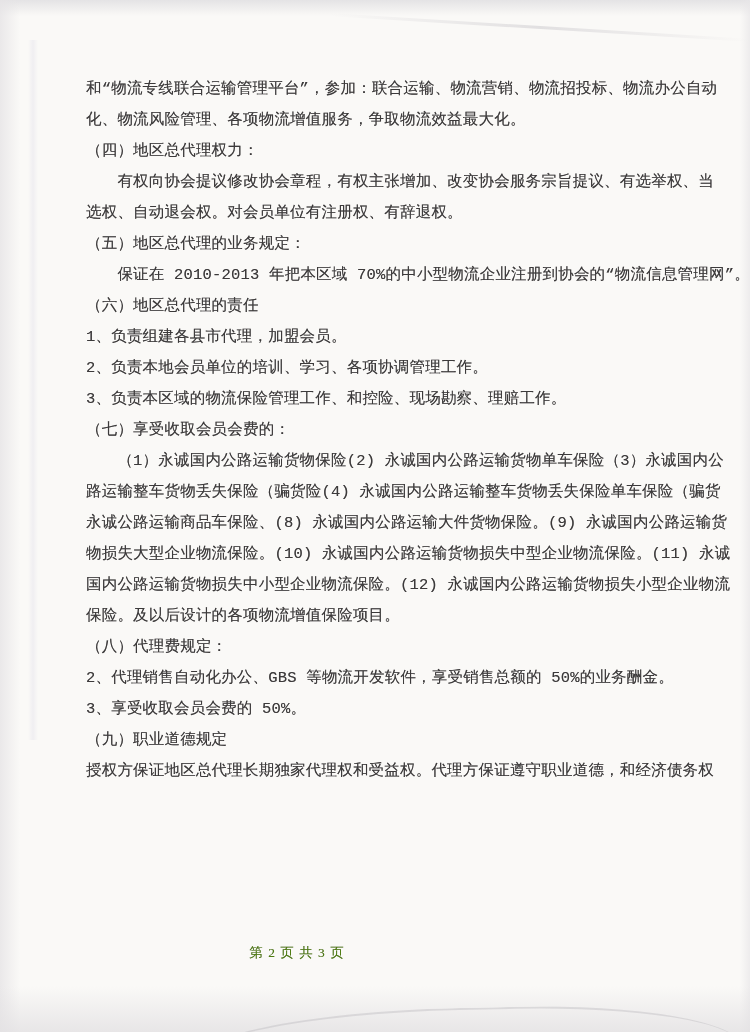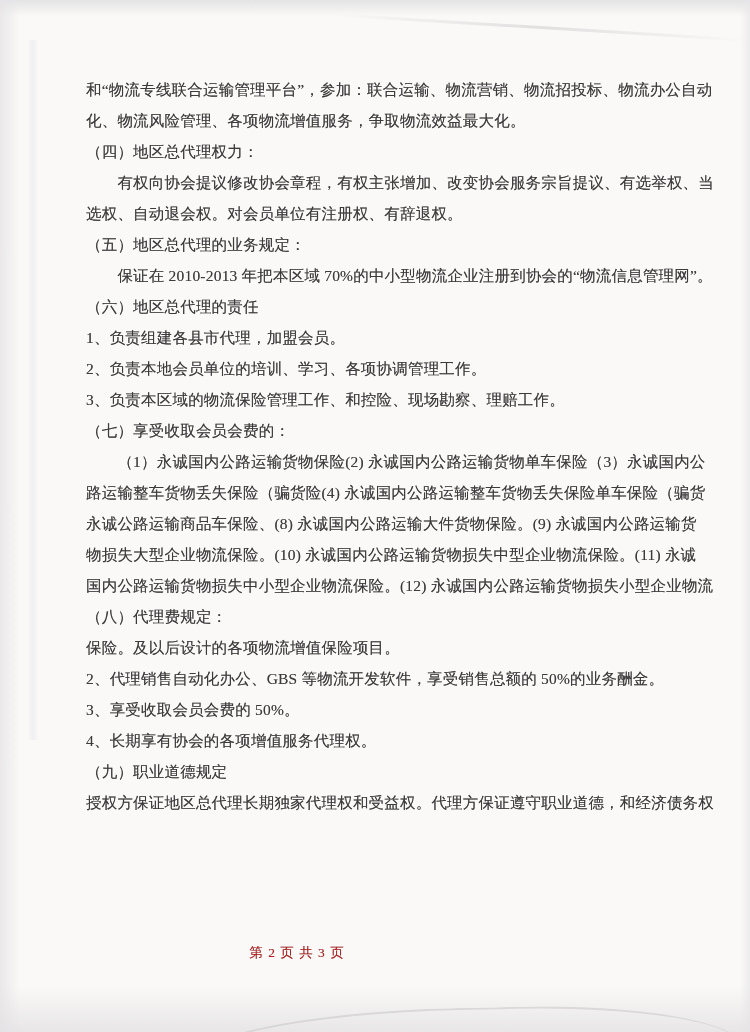--- a/index.html
+++ b/index.html
@@ -57,38 +57,39 @@
     border-top: 2px solid rgba(190,188,192,.45);
     border-radius: 50% 40% 0 0 / 100% 80% 0 0;
     transform: rotate(-1.2deg);
   }
   
   .content {
     position: absolute;
     left: 86px;
     top: 74px;
     width: 648px;
+    font-family: Liberation Mono, monospace;
   }
   .content .line {
     height: 31px;
     line-height: 31px;
     white-space: nowrap;
     font-size: 15.5px;
     color: #3c3a3b;
     letter-spacing: 0.2px;
     text-shadow: 0 0 0.4px rgba(60,58,59,.55);
   }
   .footer {
     position: absolute;
     left: 0;
     top: 944px;
     width: 594px;
     text-align: center;
     font-size: 13.5px;
-    color: #b91c1c;
+    color: #4d7c0f;
     letter-spacing: 1px;
     text-shadow: 0 0 0.4px rgba(70,68,70,.5);
   }
 </style>
 </head>
 <body>
 
 <div class="page">
 
   <div class="artifact top-edge"></div>
@@ -110,24 +111,23 @@
       <div class="line">（六）地区总代理的责任</div>
       <div class="line">1、负责组建各县市代理，加盟会员。</div>
       <div class="line">2、负责本地会员单位的培训、学习、各项协调管理工作。</div>
       <div class="line">3、负责本区域的物流保险管理工作、和控险、现场勘察、理赔工作。</div>
       <div class="line">（七）享受收取会员会费的：</div>
       <div class="line">　　（1）永诚国内公路运输货物保险(2) 永诚国内公路运输货物单车保险（3）永诚国内公</div>
       <div class="line">路运输整车货物丢失保险（骗货险(4) 永诚国内公路运输整车货物丢失保险单车保险（骗货</div>
       <div class="line">永诚公路运输商品车保险、(8) 永诚国内公路运输大件货物保险。(9) 永诚国内公路运输货</div>
       <div class="line">物损失大型企业物流保险。(10) 永诚国内公路运输货物损失中型企业物流保险。(11) 永诚</div>
       <div class="line">国内公路运输货物损失中小型企业物流保险。(12) 永诚国内公路运输货物损失小型企业物流</div>
+      <div class="line">保险。及以后设计的各项物流增值保险项目。</div>
       <div class="line">（八）代理费规定：</div>
-      <div class="line">保险。及以后设计的各项物流增值保险项目。</div>
       <div class="line">2、代理销售自动化办公、GBS 等物流开发软件，享受销售总额的 50%的业务酬金。</div>
       <div class="line">3、享受收取会员会费的 50%。</div>
-      <div class="line">4、长期享有协会的各项增值服务代理权。</div>
       <div class="line">（九）职业道德规定</div>
       <div class="line">授权方保证地区总代理长期独家代理权和受益权。代理方保证遵守职业道德，和经济债务权</div>
     </div>
 
   <div class="footer">第 2 页 共 3 页</div>
 
 </div>
 
 </body></html>

